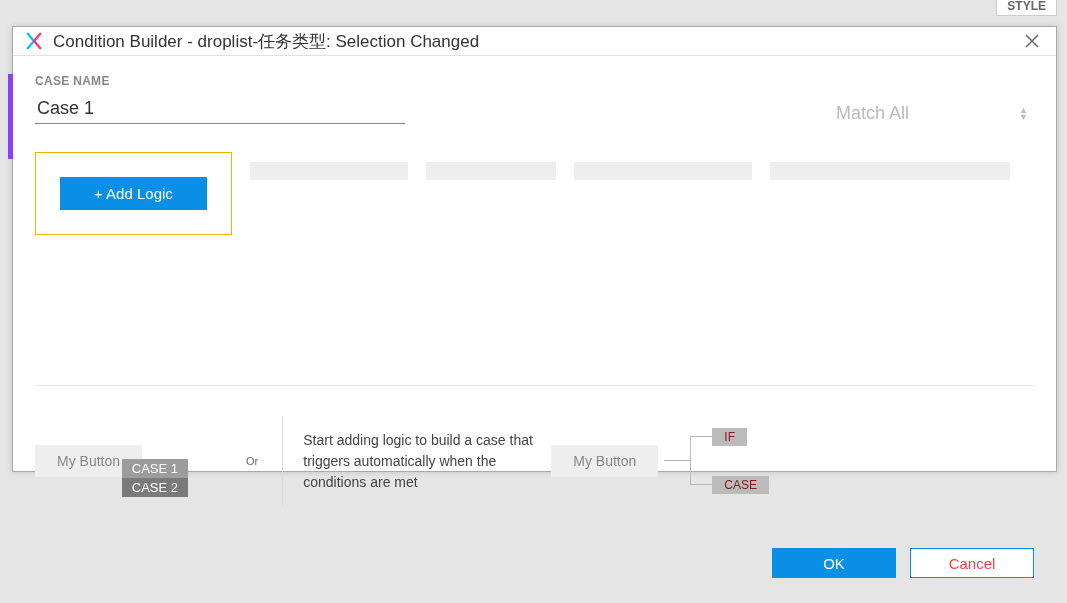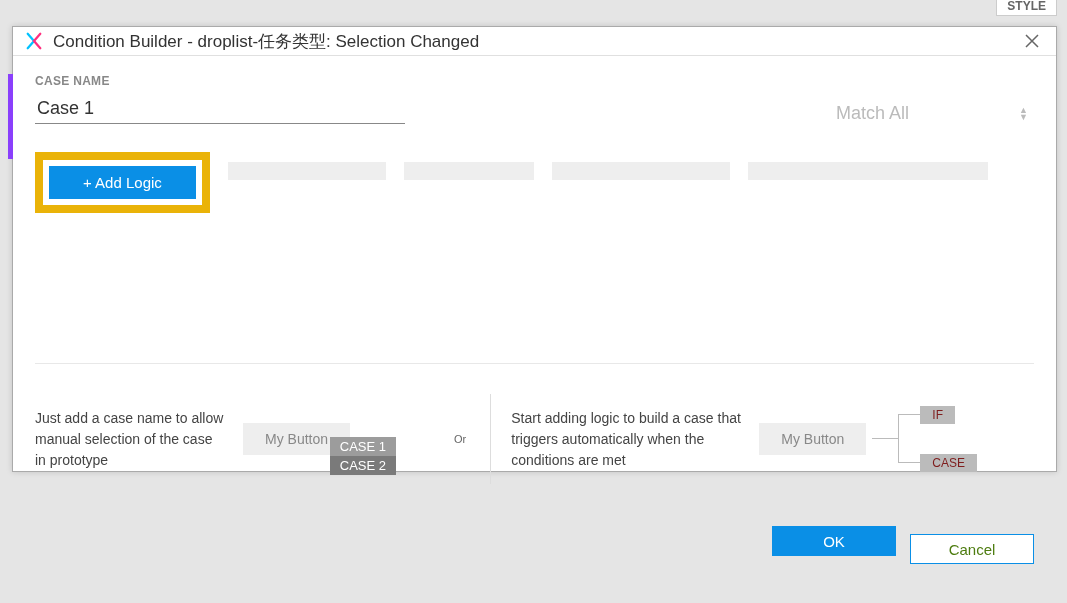--- a/index.html
+++ b/index.html
@@ -120,22 +120,22 @@
     line-height: 7px;
     font-size: 9px;
   }
   .logic-row {
     display: flex;
     gap: 18px;
     padding: 20px 22px 0 22px;
     align-items: flex-start;
   }
   .add-logic-wrap {
-    border: 8px solid #eab308;
-    padding: 6px;
+    border: 1px solid #eab308;
+    padding: 24px;
   }
   .add-logic-btn {
     background: #0a8fe6;
     color: #fff;
     border: none;
     font-size: 15px;
     padding: 8px 34px;
     cursor: pointer;
   }
   .placeholder-box {
@@ -260,23 +260,22 @@
     align-items: center;
     justify-content: center;
   }
   .btn-primary {
     background: #0a8fe6;
     color: #fff;
     border: none;
   }
   .btn-secondary {
     background: #fff;
-    color: #4d7c0f;
+    color: #ef4444;
     border: 1px solid #0a8fe6;
-    margin-top: 8px;
   }
 </style>
 </head>
 <body>
 
 <div class="bg-tab">STYLE</div>
 
 <div class="dialog">
 
   <div class="titlebar">
@@ -316,21 +315,20 @@
         <button class="add-logic-btn">+ Add Logic</button>
       </div>
       <div class="placeholder-box w1"></div>
       <div class="placeholder-box w2"></div>
       <div class="placeholder-box w3"></div>
       <div class="placeholder-box w4"></div>
     </div>
 
     <div class="hint-area">
       <div class="hint-left">
-        <div class="hint-text w1">Just add a case name to allow manual selection of the case in prototype</div>
         <div class="illus-btn">
           <span>My Button</span>
           <div class="case-badges">
             <div class="case-badge c1">CASE 1</div>
             <div class="case-badge c2">CASE 2</div>
           </div>
         </div>
       </div>
       <div style="width:60px"></div>
       <span class="or-label">Or</span>

